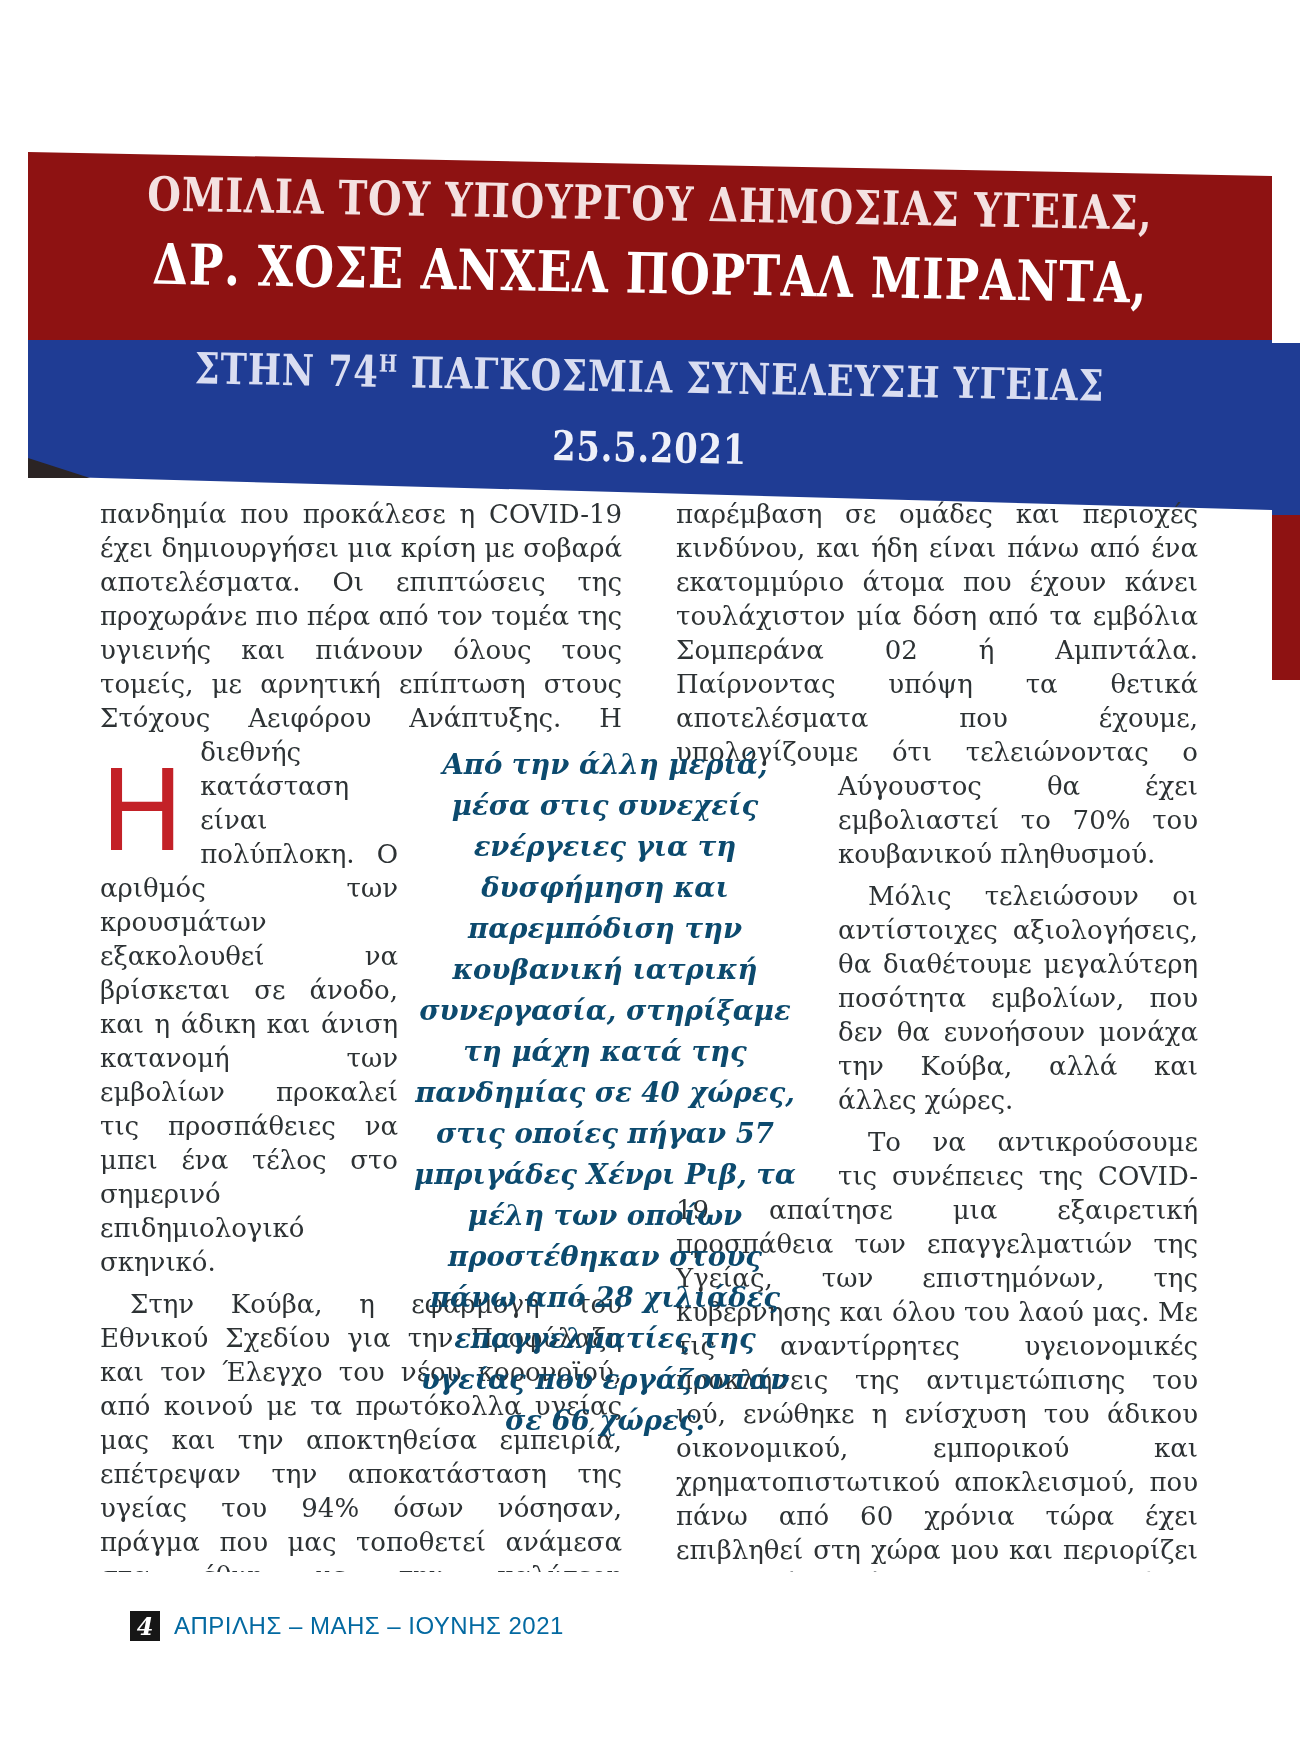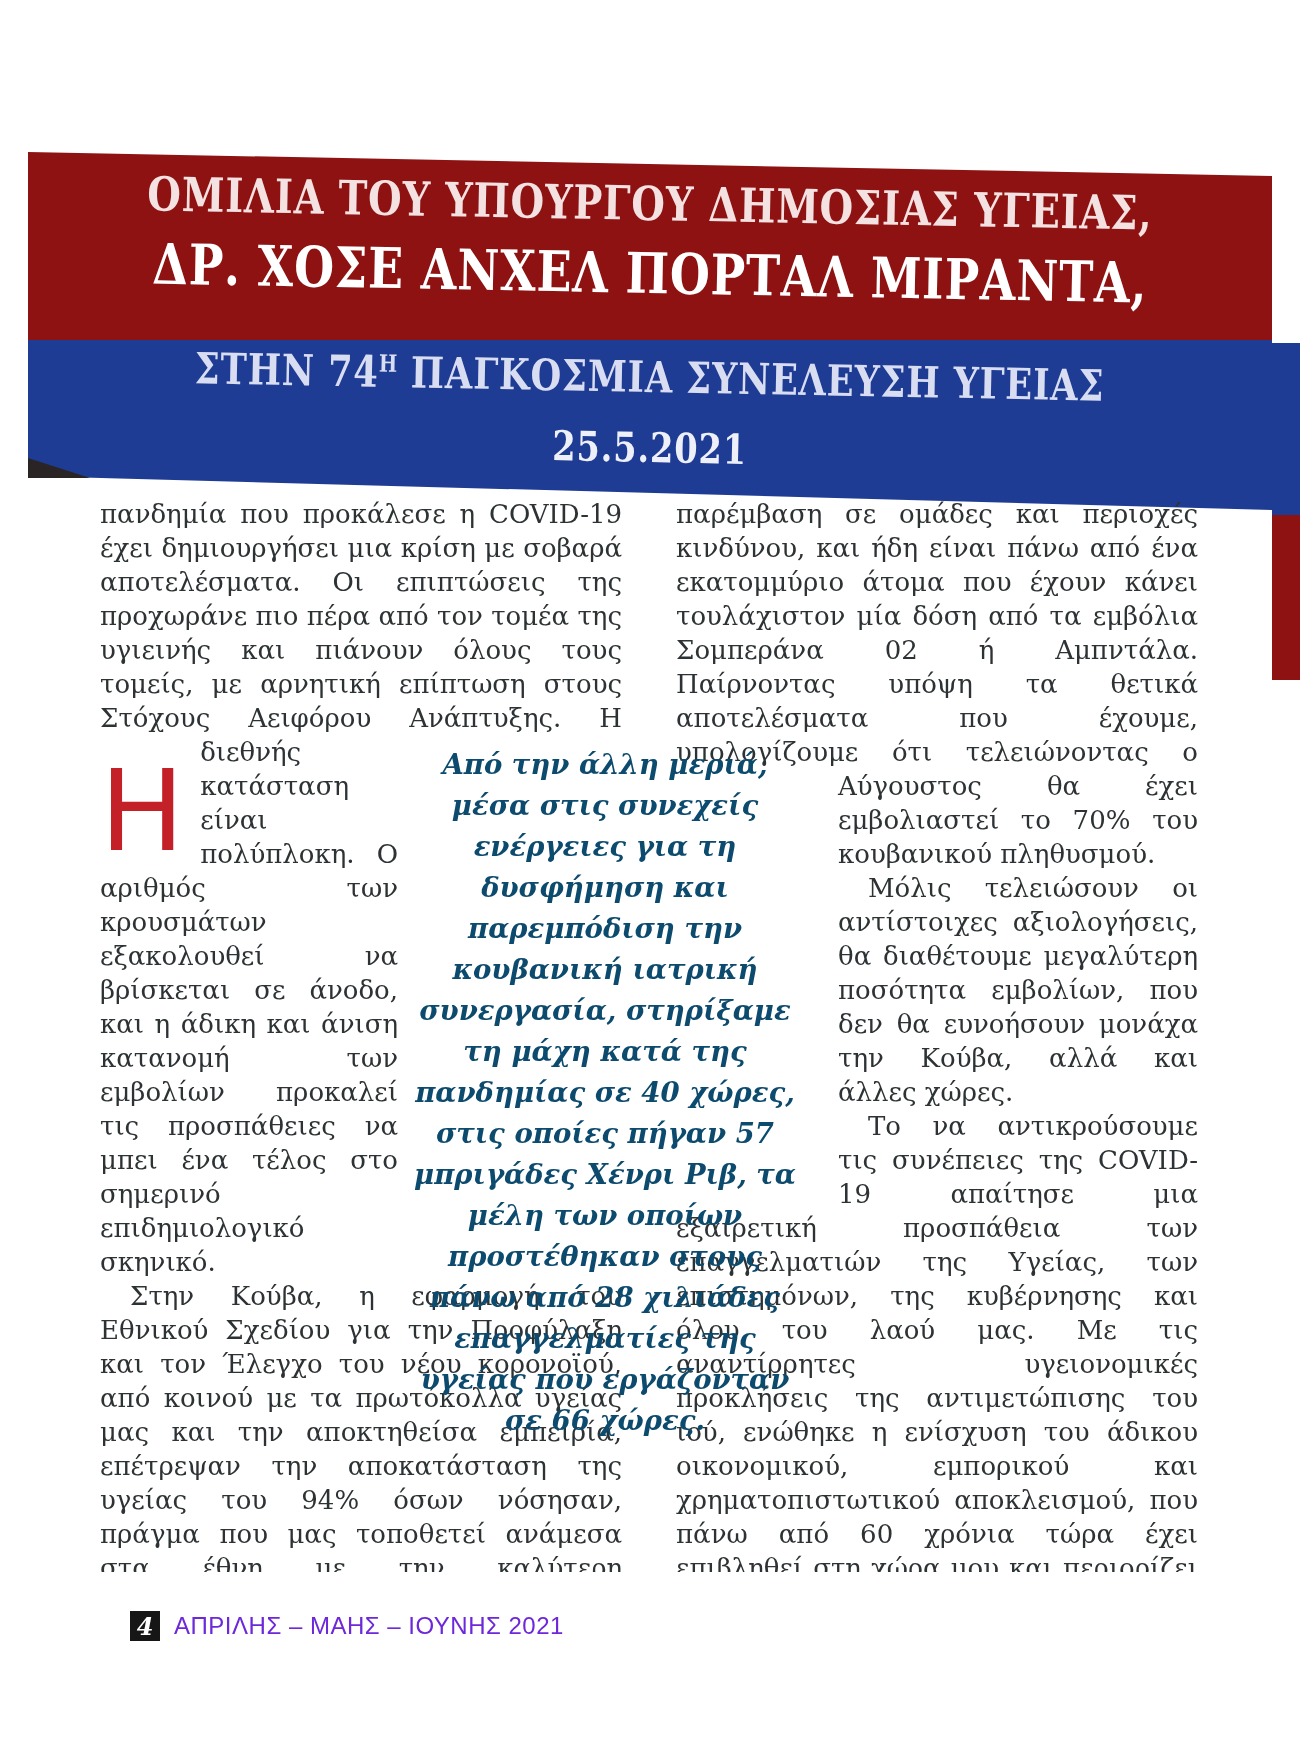--- a/index.html
+++ b/index.html
@@ -22,36 +22,36 @@
   .t2{top:240px;font-size:56px;color:#ffffff;}
   .t3{top:352px;font-size:43px;color:#d9ddf1;}
   .t4{top:424px;font-size:41px;color:#eef0f9;}
   .t3 sup{font-size:0.55em;vertical-align:super;}
   
   .col{position:absolute;top:497px;width:522px;height:1075px;
        font-size:26px;line-height:34px;color:#2d3234;text-align:justify;overflow:hidden;}
   .col-left{left:100px;}
   .col-right{left:676px;}
   .col p{margin:0;}
-  .col p.indent{text-indent:30px;}
+  .col p.indent{text-indent:30px;margin-top:8px;}
   .spacer-r{float:right;width:0;height:260px;}
   .cut-r{float:right;clear:right;width:224px;height:495px;}
   .spacer-l{float:left;width:0;height:272px;}
   .cut-l{float:left;clear:left;width:162px;height:412px;}
   .dropcap{float:left;font-family:"DejaVu Sans",sans-serif;font-size:112px;line-height:92px;
        height:98px;margin:8px 16px 0 0;color:#c32127;}
   
   .pull-quote{position:absolute;left:406px;top:744px;width:398px;text-align:center;
        font-style:italic;font-weight:bold;font-size:27.5px;line-height:41px;color:#0c4a6e;}
   
   .footer{position:absolute;left:130px;top:1610px;height:32px;display:flex;align-items:center;}
   .pagebox{width:30px;height:30px;background:#161616;color:#ffffff;display:flex;align-items:center;
        justify-content:center;font-style:italic;font-weight:bold;font-size:24px;
        font-family:"DejaVu Serif",serif;}
-  .issue{margin-left:14px;font-family:"Liberation Sans",sans-serif;font-size:24px;color:#6d28d9;
+  .issue{margin-left:14px;font-family:"Liberation Sans",sans-serif;font-size:24px;color:#0369a1;
        letter-spacing:0.5px;}
 </style>
 </head>
 <body>
 
 <div class="page">
 
   <div class="ribbon-red"></div>
   <div class="ribbon-blue"></div>
   <div class="edge-blue"></div>

